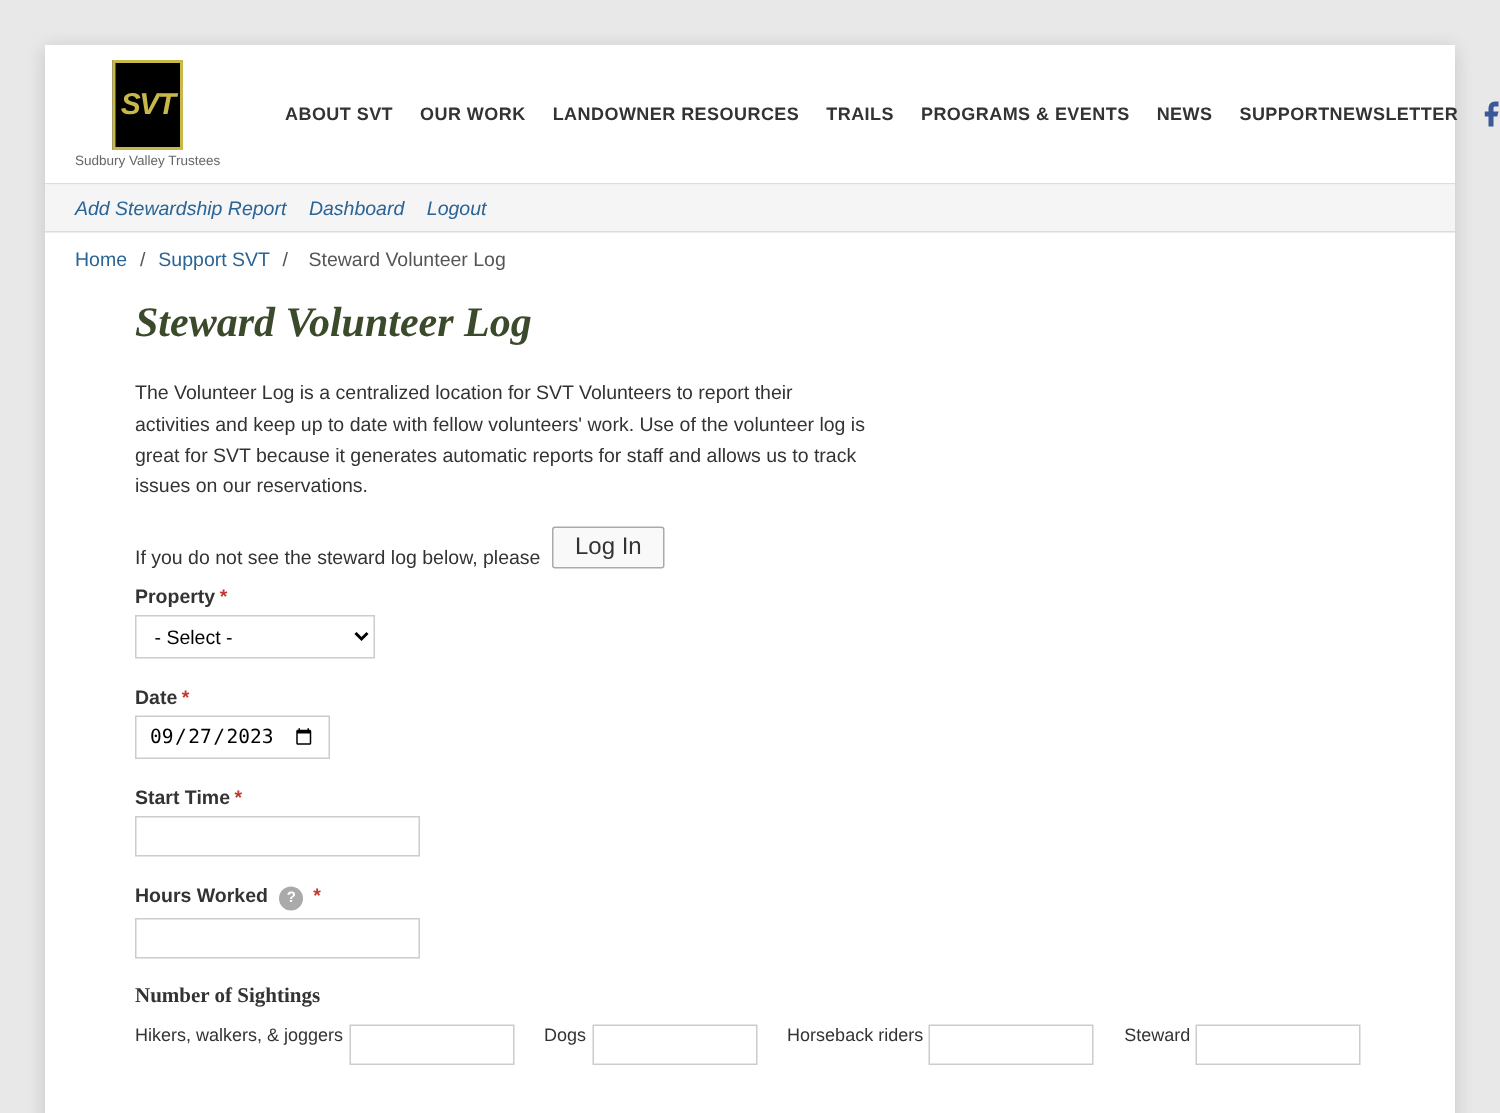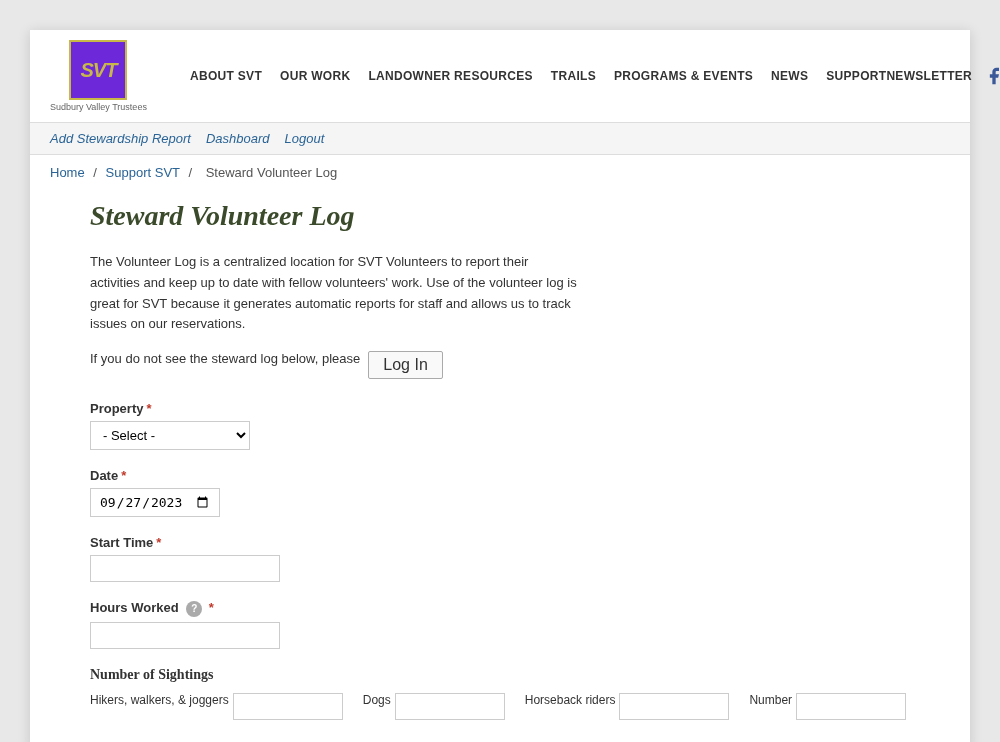--- a/index.html
+++ b/index.html
@@ -23,23 +23,23 @@
       border-bottom: 1px solid #ddd;
       background: #fff;
     }
     .logo-area {
       display: flex;
       align-items: center;
       margin-right: 20px;
       min-width: 120px;
     }
     .logo-box {
-      width: 58px;
+      width: 47px;
       height: 60px;
-      background: #6d28d9;
+      background: #000000;
       display: flex;
       align-items: center;
       justify-content: center;
       color: #c8b84a;
       font-size: 22px;
       font-weight: bold;
       font-style: italic;
       letter-spacing: -1px;
       border: 2px solid #c8b84a;
     }
@@ -129,23 +129,23 @@
     .description {
       font-size: 13px;
       line-height: 1.6;
       color: #333;
       max-width: 490px;
       margin-bottom: 16px;
     }
     .login-prompt {
       font-size: 13px;
       color: #333;
-      margin-bottom: 22px;
-      display: flex;
-      align-items: flex-start;
+      margin-bottom: 11px;
+      display: flex;
+      align-items: flex-end;
       gap: 8px;
     }
     .login-btn {
       border: 1px solid #aaa;
       background: #f9f9f9;
       padding: 4px 14px;
       font-size: 16px;
       cursor: pointer;
       color: #333;
       border-radius: 2px;
@@ -336,21 +336,21 @@
           </div>
           <div class="sighting-item">
             <span class="sighting-item-label">Dogs</span>
             <input type="text" class="sighting-input" style="">
           </div>
           <div class="sighting-item">
             <span class="sighting-item-label">Horseback riders</span>
             <input type="text" class="sighting-input" style="">
           </div>
           <div class="sighting-item">
-            <span class="sighting-item-label">Number</span>
+            <span class="sighting-item-label">Steward</span>
             <input type="text" class="sighting-input" style="">
           </div>
         </div>
       </div>
 
     </form>
   </div>
 </div>
 
 </body></html>

